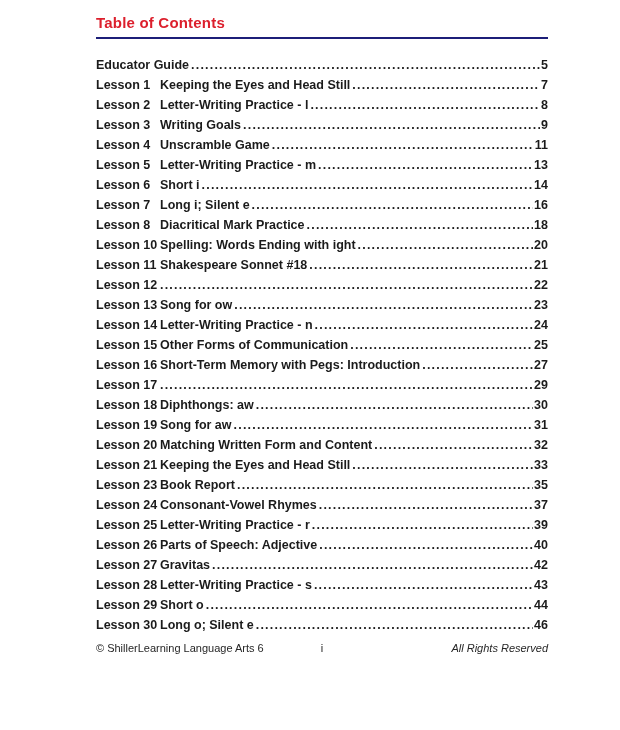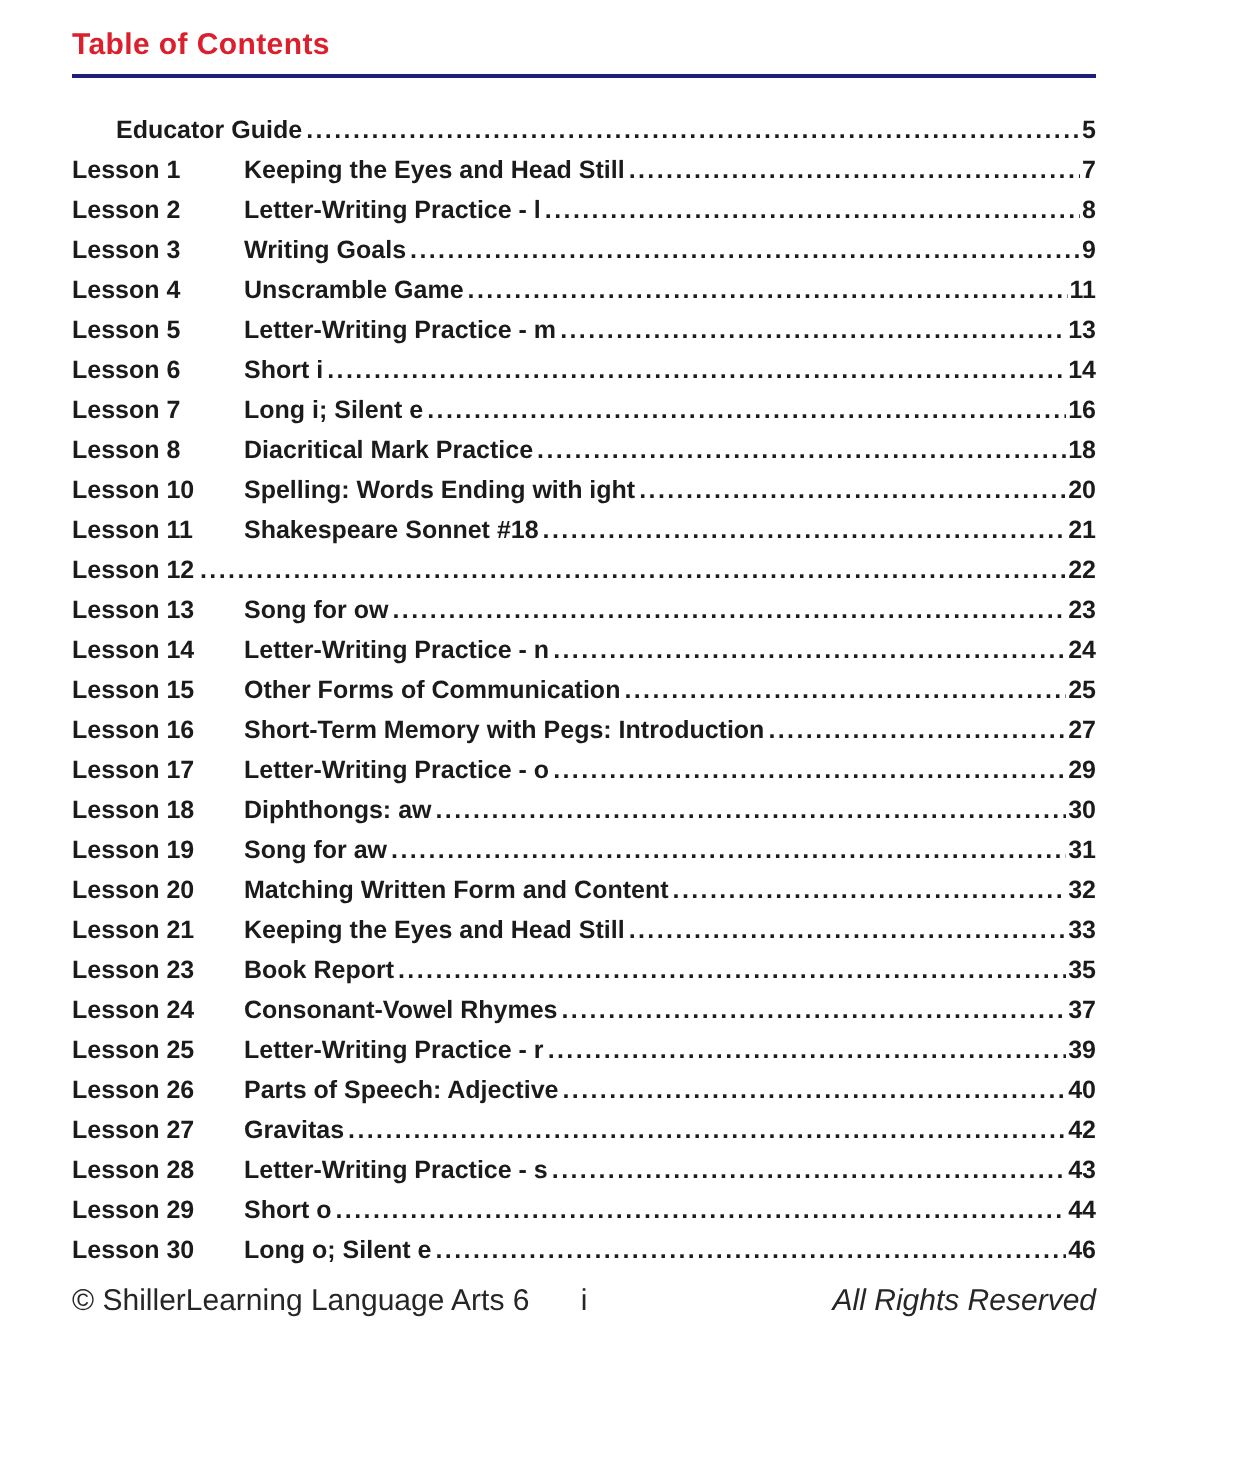--- a/index.html
+++ b/index.html
@@ -11,21 +11,21 @@
   body {
     width: 620px; height: 730px;
     background: #ffffff;
     font-family: "Liberation Sans", sans-serif;
     color: var(--body-text);
     overflow: hidden;
   }
   .page {
     box-sizing: border-box;
     width: 620px; height: 730px;
-    padding: 12px 72px 0 36px;
+    padding: 12px 72px 0 96px;
   }
   .doc-title {
     margin: 2px 0 0 0;
     font-size: 15px;
     font-weight: 700;
     line-height: 18px;
     letter-spacing: 0.2px;
     color: var(--title-red);
   }
   .title-rule {
@@ -40,36 +40,36 @@
     display: flex;
     align-items: baseline;
     height: 20px;
     line-height: 20px;
     font-size: 12.5px;
     font-weight: 700;
     white-space: nowrap;
   }
   .toc-label { flex: 0 0 64px; }
   .toc-label:empty { display: none; }
-  .toc-title { flex: 0 0 auto; padding-right: 2px; margin-left: 22px; }
+  .toc-title { flex: 0 0 auto; padding-right: 2px; }
   .toc-dots {
     flex: 1 1 auto;
     min-width: 0;
     overflow: hidden;
   }
   .toc-dots::after {
     content: "............................................................................................................................................................................................................";
     letter-spacing: 1.2px;
   }
   .toc-page { flex: 0 0 auto; padding-left: 1px; }
   .footer {
     display: flex;
     align-items: baseline;
     margin-top: 7px;
-    font-size: 15px;
+    font-size: 11px;
     font-weight: 400;
     color: #262626;
   }
   .footer-left  { flex: 1 1 0; text-align: left; }
   .footer-center{ flex: 0 0 auto; }
   .footer-right { flex: 1 1 0; text-align: right; font-style: italic; }
 </style>
 </head>
 <body>
 
@@ -186,21 +186,20 @@
 
   <div class="toc-row">
     <span class="toc-label">Lesson 16</span>
     <span class="toc-title">Short-Term Memory with Pegs: Introduction</span>
     <span class="toc-dots"></span>
     <span class="toc-page">27</span>
   </div>
 
   <div class="toc-row">
     <span class="toc-label">Lesson 17</span>
-    <span class="toc-title">Letter-Writing Practice - o</span>
     <span class="toc-dots"></span>
     <span class="toc-page">29</span>
   </div>
 
   <div class="toc-row">
     <span class="toc-label">Lesson 18</span>
     <span class="toc-title">Diphthongs: aw</span>
     <span class="toc-dots"></span>
     <span class="toc-page">30</span>
   </div>

